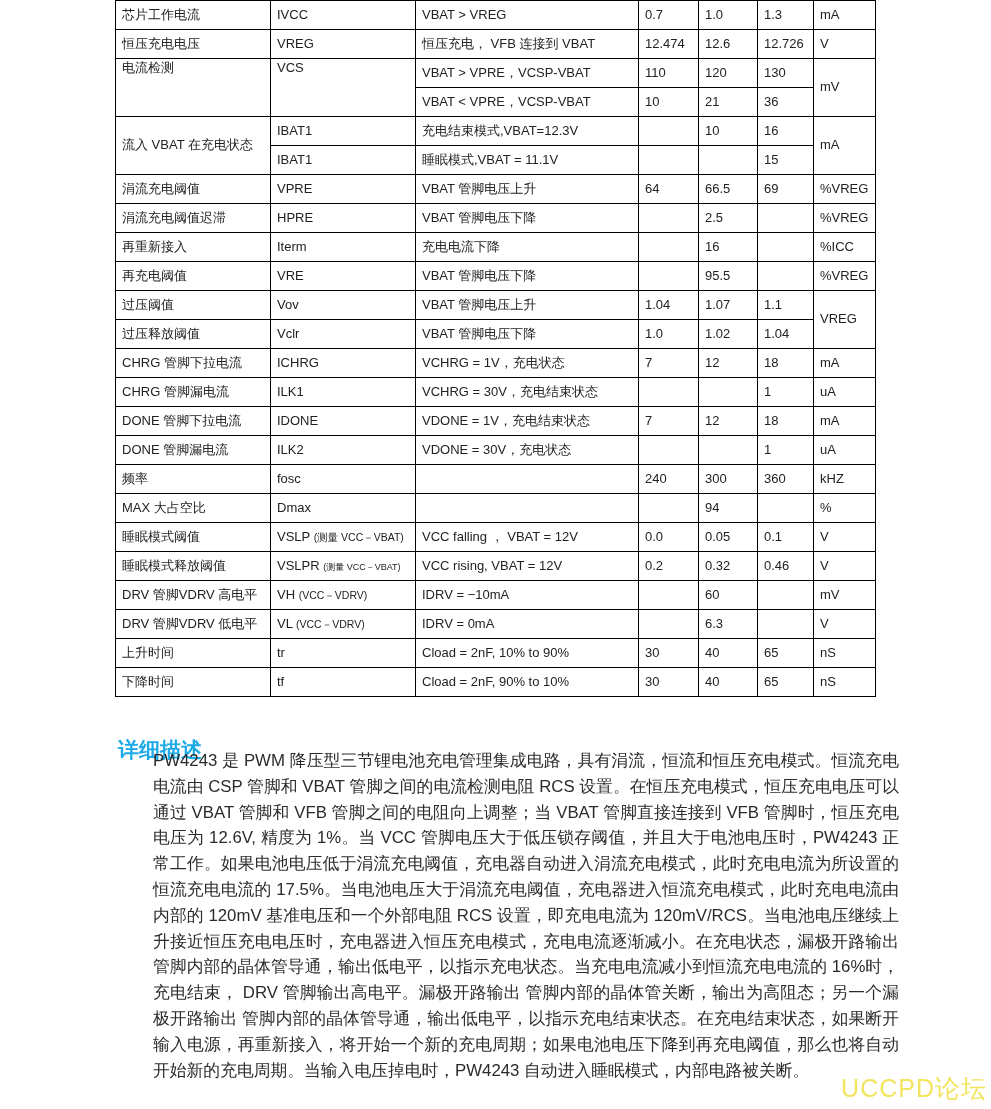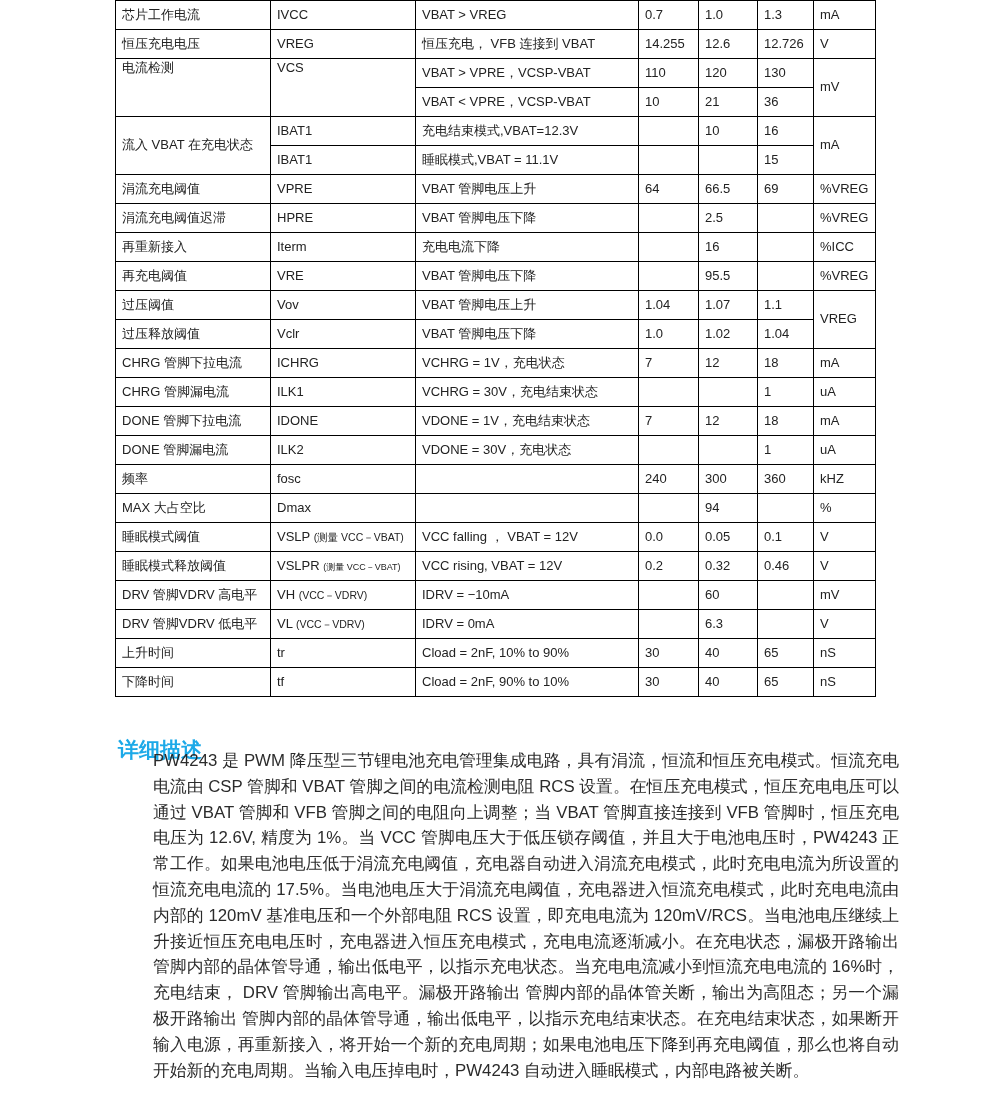--- a/index.html
+++ b/index.html
@@ -52,21 +52,21 @@
           <td><span>VBAT &gt; VREG</span></td>
           <td><span>0.7</span></td>
           <td><span>1.0</span></td>
           <td><span>1.3</span></td>
           <td><span>mA</span></td>
         </tr>
         <tr>
           <td><span>恒压充电电压</span></td>
           <td><span>VREG</span></td>
           <td><span>恒压充电，  VFB 连接到 VBAT</span></td>
-          <td><span>14.255</span></td>
+          <td><span>12.474</span></td>
           <td><span>12.6</span></td>
           <td><span>12.726</span></td>
           <td><span>V</span></td>
         </tr>
         <tr>
           <td rowspan="2" class="vtop"><span>电流检测</span></td>
           <td rowspan="2" class="vtop"><span>VCS</span></td>
           <td><span>VBAT &gt; VPRE，VCSP-VBAT</span></td>
           <td><span>110</span></td>
           <td><span>120</span></td>
@@ -256,14 +256,15 @@
           <td><span>65</span></td>
           <td><span>nS</span></td>
         </tr>
       </tbody>
   </table>
 
   <div class="section-heading" style="color: rgb(28, 169, 232);">详细描述</div>
 
   <div class="description">PW4243 是 PWM 降压型三节锂电池充电管理集成电路，具有涓流，恒流和恒压充电模式。恒流充电电流由 CSP 管脚和 VBAT 管脚之间的电流检测电阻 RCS 设置。在恒压充电模式，恒压充电电压可以通过 VBAT 管脚和 VFB 管脚之间的电阻向上调整；当 VBAT 管脚直接连接到 VFB 管脚时，恒压充电电压为 12.6V, 精度为 1%。当 VCC 管脚电压大于低压锁存阈值，并且大于电池电压时，PW4243 正常工作。如果电池电压低于涓流充电阈值，充电器自动进入涓流充电模式，此时充电电流为所设置的恒流充电电流的 17.5%。当电池电压大于涓流充电阈值，充电器进入恒流充电模式，此时充电电流由内部的 120mV 基准电压和一个外部电阻 RCS 设置，即充电电流为 120mV/RCS。当电池电压继续上升接近恒压充电电压时，充电器进入恒压充电模式，充电电流逐渐减小。在充电状态，漏极开路输出 管脚内部的晶体管导通，输出低电平，以指示充电状态。当充电电流减小到恒流充电电流的 16%时，充电结束， DRV 管脚输出高电平。漏极开路输出 管脚内部的晶体管关断，输出为高阻态；另一个漏极开路输出 管脚内部的晶体管导通，输出低电平，以指示充电结束状态。在充电结束状态，如果断开输入电源，再重新接入，将开始一个新的充电周期；如果电池电压下降到再充电阈值，那么也将自动开始新的充电周期。当输入电压掉电时，PW4243 自动进入睡眠模式，内部电路被关断。</div>
 
+  <div class="watermark" style="color: rgb(242, 228, 94);">UCCPD论坛</div>
 
 </div>
 
 </body></html>

